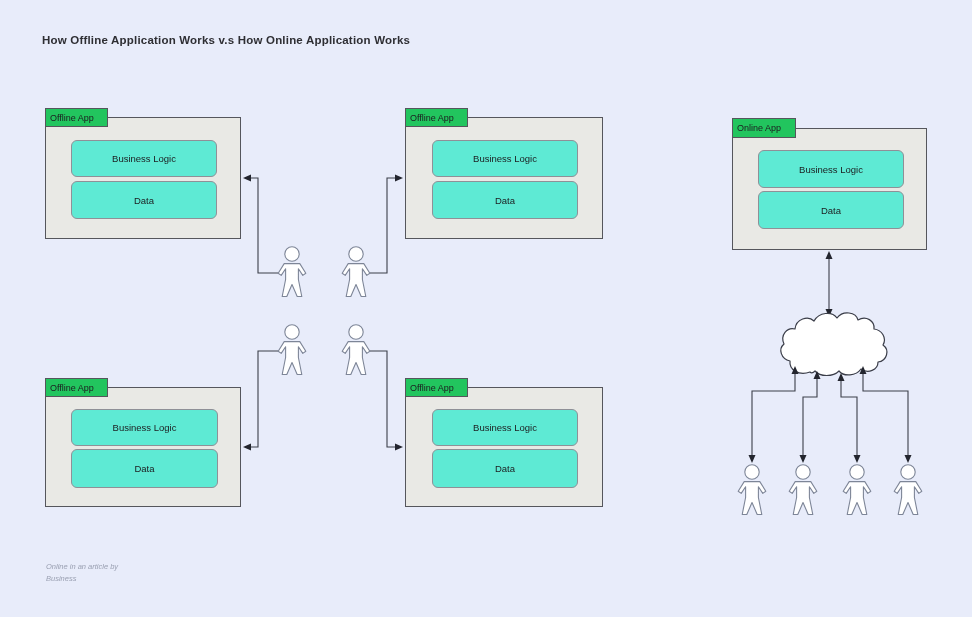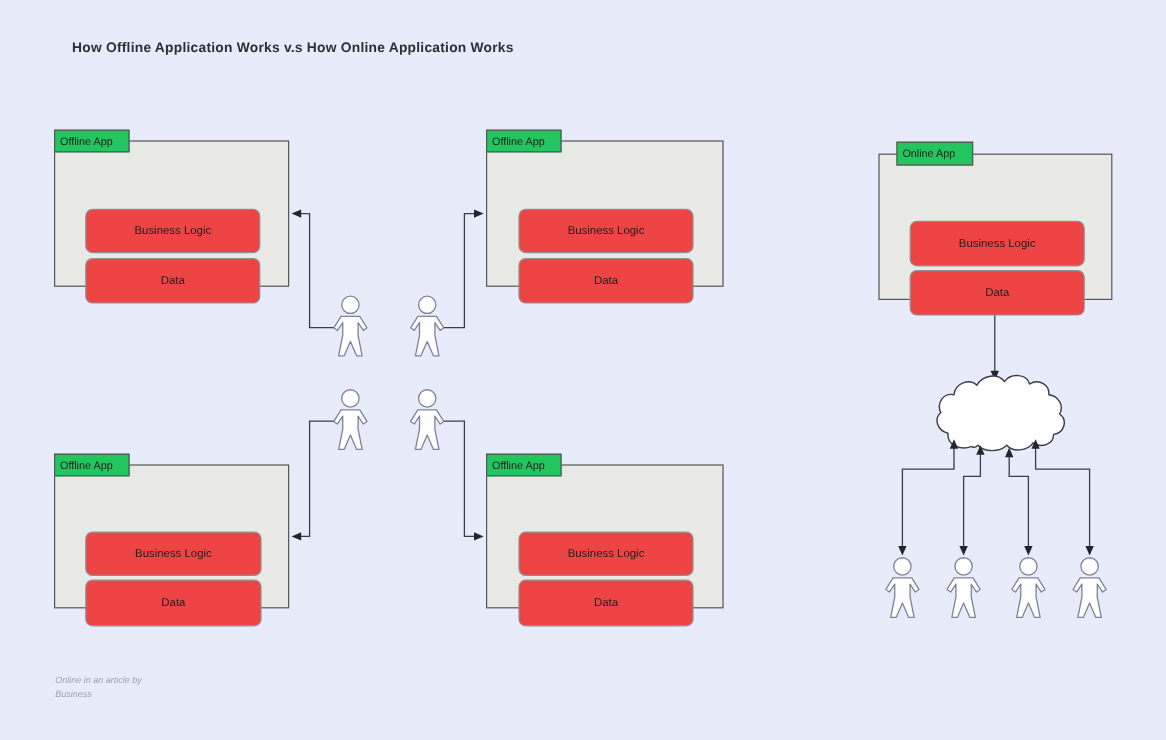--- a/index.html
+++ b/index.html
@@ -5,21 +5,21 @@
   html,body{margin:0;padding:0;background:#cfd6e8;}
   #canvas{
     position:relative;
     width:972px;height:617px;
     background:#e8ecfa;
     overflow:hidden;
     font-family:"Liberation Sans","DejaVu Sans",sans-serif;
   }
   #diagram-svg{position:absolute;left:0;top:0;width:972px;height:617px;}
   .page-title{
-    position:absolute;left:60px;top:34px;
+    position:absolute;left:42px;top:34px;
     font-size:11.5px;font-weight:600;color:#2e2e33;letter-spacing:.2px;
   }
   .app-box{
     position:absolute;
     background:#e9e9e5;
     border:1px solid #55565c;
     box-sizing:border-box;
   }
   .app-tab{
     position:absolute;
@@ -27,28 +27,27 @@
     background:#22c55e;
     border:1px solid #55565c;
     box-sizing:border-box;
     font-size:9px;color:#1c1c1f;
     display:flex;align-items:center;
     padding-left:4px;
     z-index:3;
   }
   .inner-box{
     position:absolute;
-    background:#ef4444;
+    background:#5eead4;
     border:1px solid #8f9097;
     border-radius:6px;
     box-sizing:border-box;
     display:flex;align-items:center;justify-content:center;
     font-size:9.5px;color:#1c1c1f;
     z-index:2;
-    margin-top:34px;
   }
   .caption{
     position:absolute;left:46px;top:561px;
     font-size:7.5px;font-style:italic;color:#9aa0b2;line-height:12px;
   }
   .connector{fill:none;stroke:#3b3e49;stroke-width:1.1;}
   .arrowhead{fill:#23252e;stroke:none;}
   .person-body{fill:#ffffff;stroke:#7d8597;stroke-width:1.1;stroke-linejoin:round;}
   .person-head{fill:#ffffff;stroke:#7d8597;stroke-width:1.1;}
   .cloud{fill:#ffffff;stroke:#3b3e49;stroke-width:1.2;stroke-linejoin:round;}
@@ -130,21 +129,21 @@
     <div class="inner-box" style="left:25px;top:21px;width:147px;height:37px;">Business Logic</div>
     <div class="inner-box" style="left:25px;top:61px;width:147px;height:39px;">Data</div>
   </div>
 
   <div class="app-tab" style="left:405px;top:378px;width:63px;">Offline App</div>
   <div class="app-box" style="left:405px;top:387px;width:198px;height:120px;">
     <div class="inner-box" style="left:26px;top:21px;width:146px;height:37px;">Business Logic</div>
     <div class="inner-box" style="left:26px;top:61px;width:146px;height:39px;">Data</div>
   </div>
 
-  <div class="app-tab" style="left:732px;top:118px;width:64px;height:20px;margin-left:15px;">Online App</div>
+  <div class="app-tab" style="left:732px;top:118px;width:64px;height:20px;">Online App</div>
   <div class="app-box" style="left:732px;top:128px;width:195px;height:122px;">
     <div class="inner-box" style="left:25px;top:21px;width:146px;height:38px;">Business Logic</div>
     <div class="inner-box" style="left:25px;top:62px;width:146px;height:38px;">Data</div>
   </div>
 
   <div class="caption">
     <div>Online in an article by</div>
     <div>Business</div>
   </div>
 

